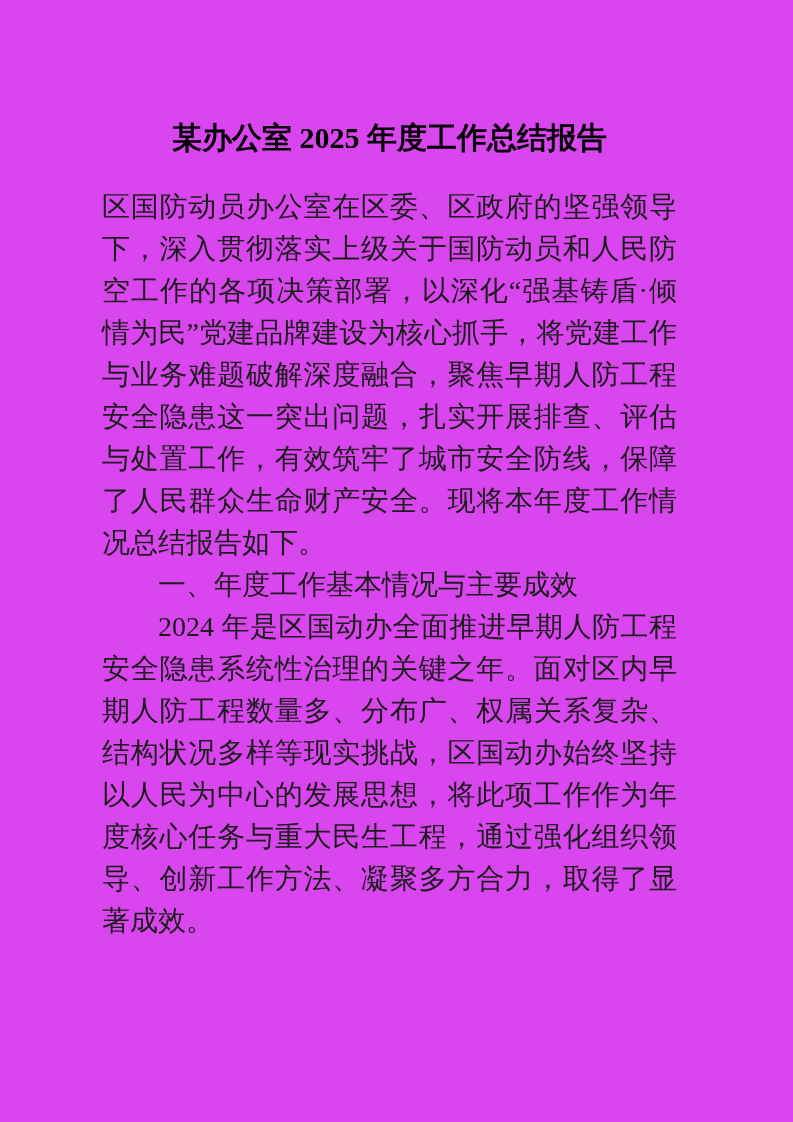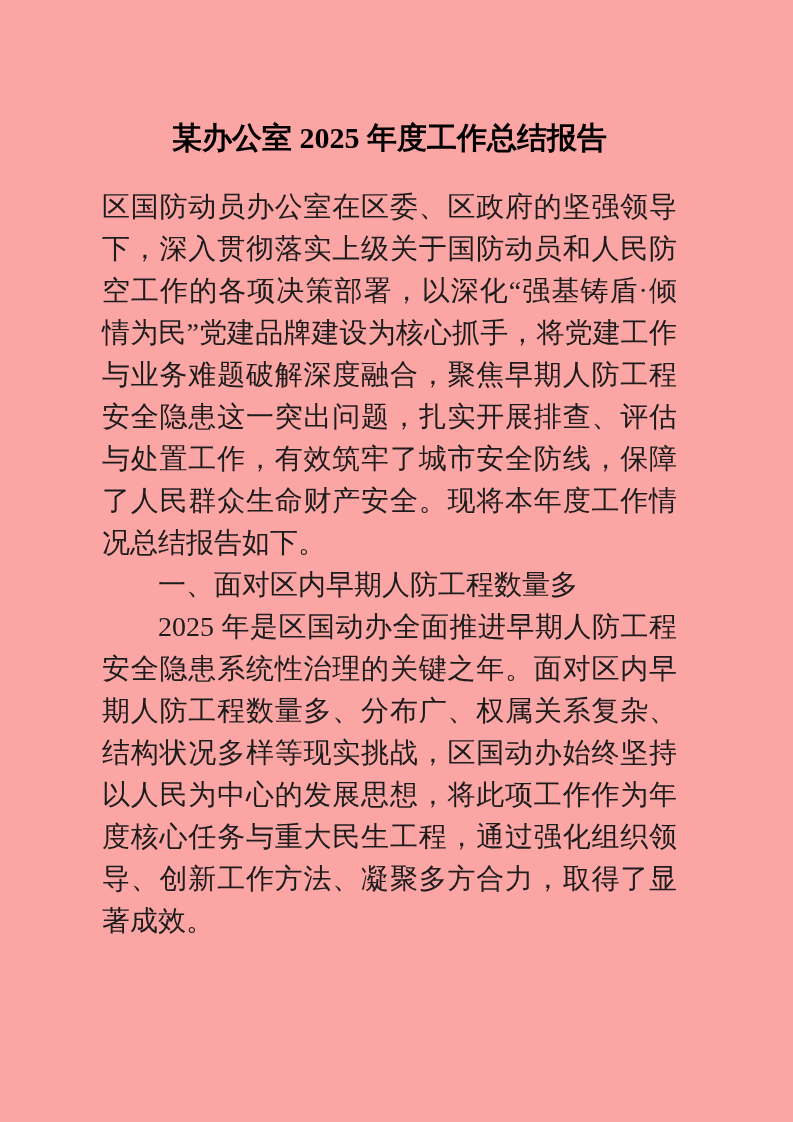--- a/index.html
+++ b/index.html
@@ -10,21 +10,21 @@
   body {
     width: 793px;
     height: 1122px;
     overflow: hidden;
     font-family: "Liberation Serif", "DejaVu Serif", serif;
   }
   .page {
     position: relative;
     width: 793px;
     height: 1122px;
-    background: #fca5a5;
+    background: #d946ef;
     box-sizing: border-box;
     padding: 118px 116px 0 102px;
   }
   .doc-title {
     margin: 0 0 28px 0;
     font-size: 30px;
     line-height: 40px;
     font-weight: bold;
     text-align: center;
     color: #000000;
@@ -47,16 +47,16 @@
     text-indent: 0;
   }
 </style>
 </head>
 <body>
 
 <div class="page">
   <h1 class="doc-title">某办公室 2025 年度工作总结报告</h1>
   <div class="doc-body">
     <p class="no-indent">区国防动员办公室在区委、区政府的坚强领导下，深入贯彻落实上级关于国防动员和人民防空工作的各项决策部署，以深化“强基铸盾·倾情为民”党建品牌建设为核心抓手，将党建工作与业务难题破解深度融合，聚焦早期人防工程安全隐患这一突出问题，扎实开展排查、评估与处置工作，有效筑牢了城市安全防线，保障了人民群众生命财产安全。现将本年度工作情况总结报告如下。</p>
-    <p class="indent">一、面对区内早期人防工程数量多</p>
-    <p class="indent">2025 年是区国动办全面推进早期人防工程安全隐患系统性治理的关键之年。面对区内早期人防工程数量多、分布广、权属关系复杂、结构状况多样等现实挑战，区国动办始终坚持以人民为中心的发展思想，将此项工作作为年度核心任务与重大民生工程，通过强化组织领导、创新工作方法、凝聚多方合力，取得了显著成效。</p>
+    <p class="indent">一、年度工作基本情况与主要成效</p>
+    <p class="indent">2024 年是区国动办全面推进早期人防工程安全隐患系统性治理的关键之年。面对区内早期人防工程数量多、分布广、权属关系复杂、结构状况多样等现实挑战，区国动办始终坚持以人民为中心的发展思想，将此项工作作为年度核心任务与重大民生工程，通过强化组织领导、创新工作方法、凝聚多方合力，取得了显著成效。</p>
   </div>
 </div>
 
 </body></html>

